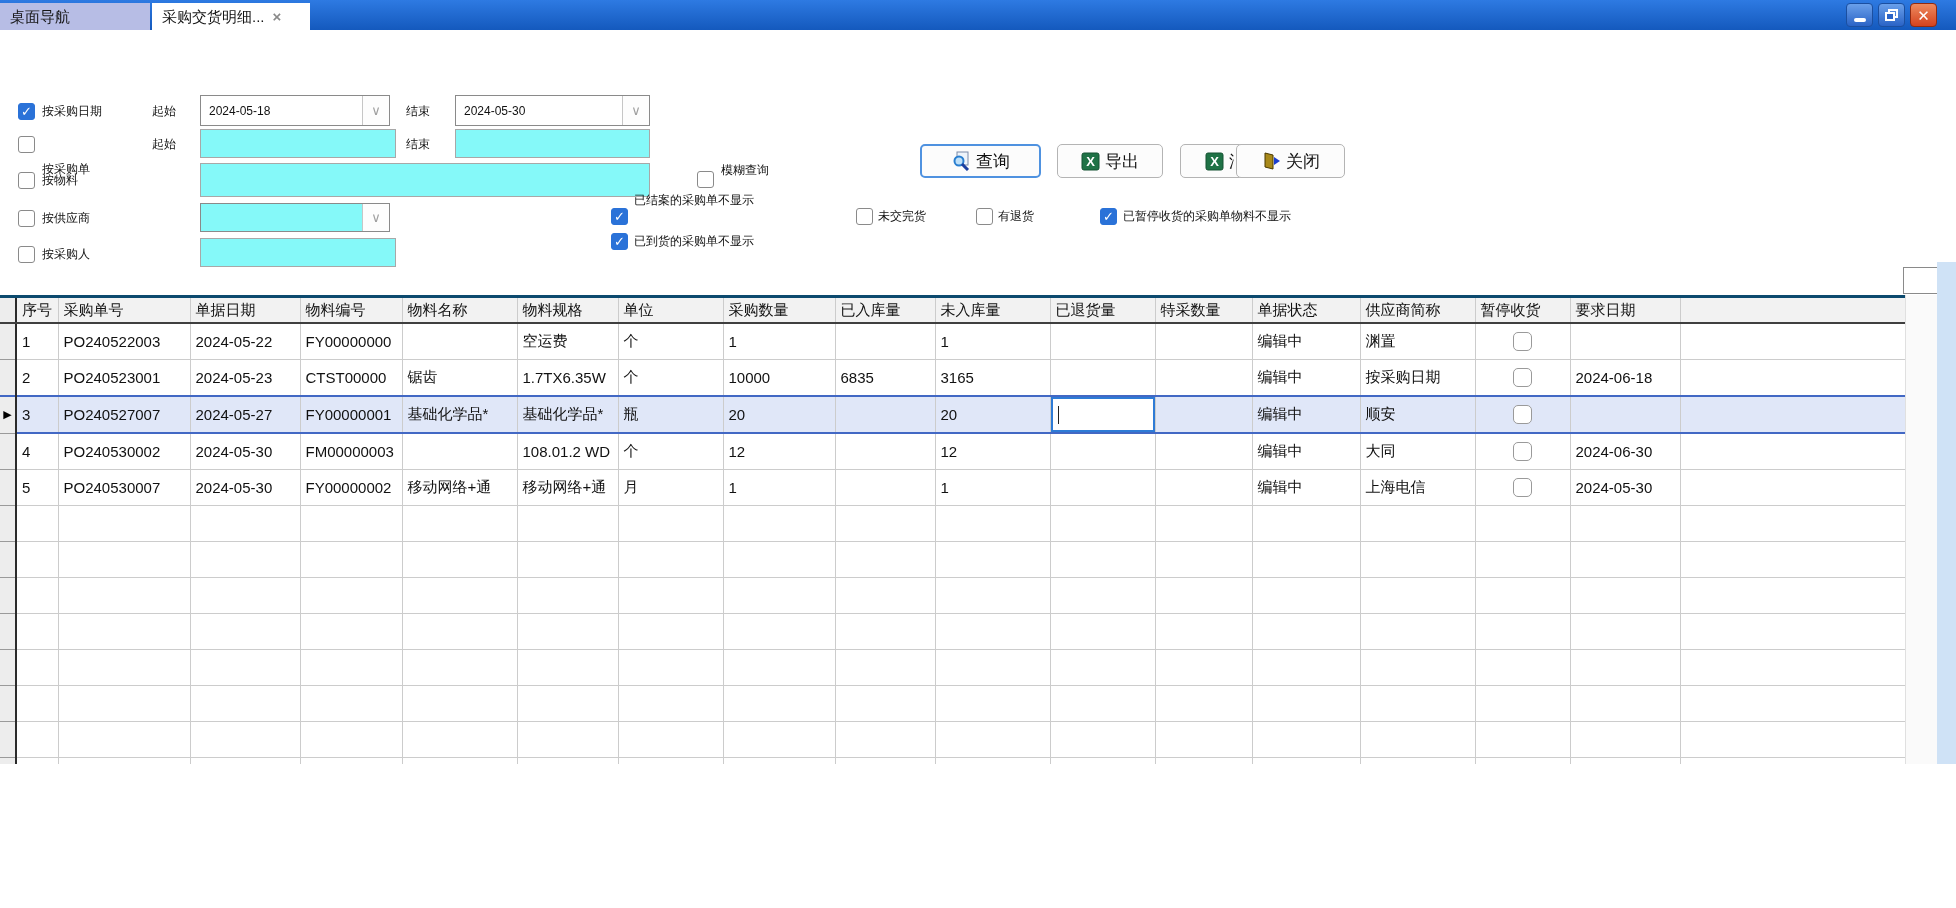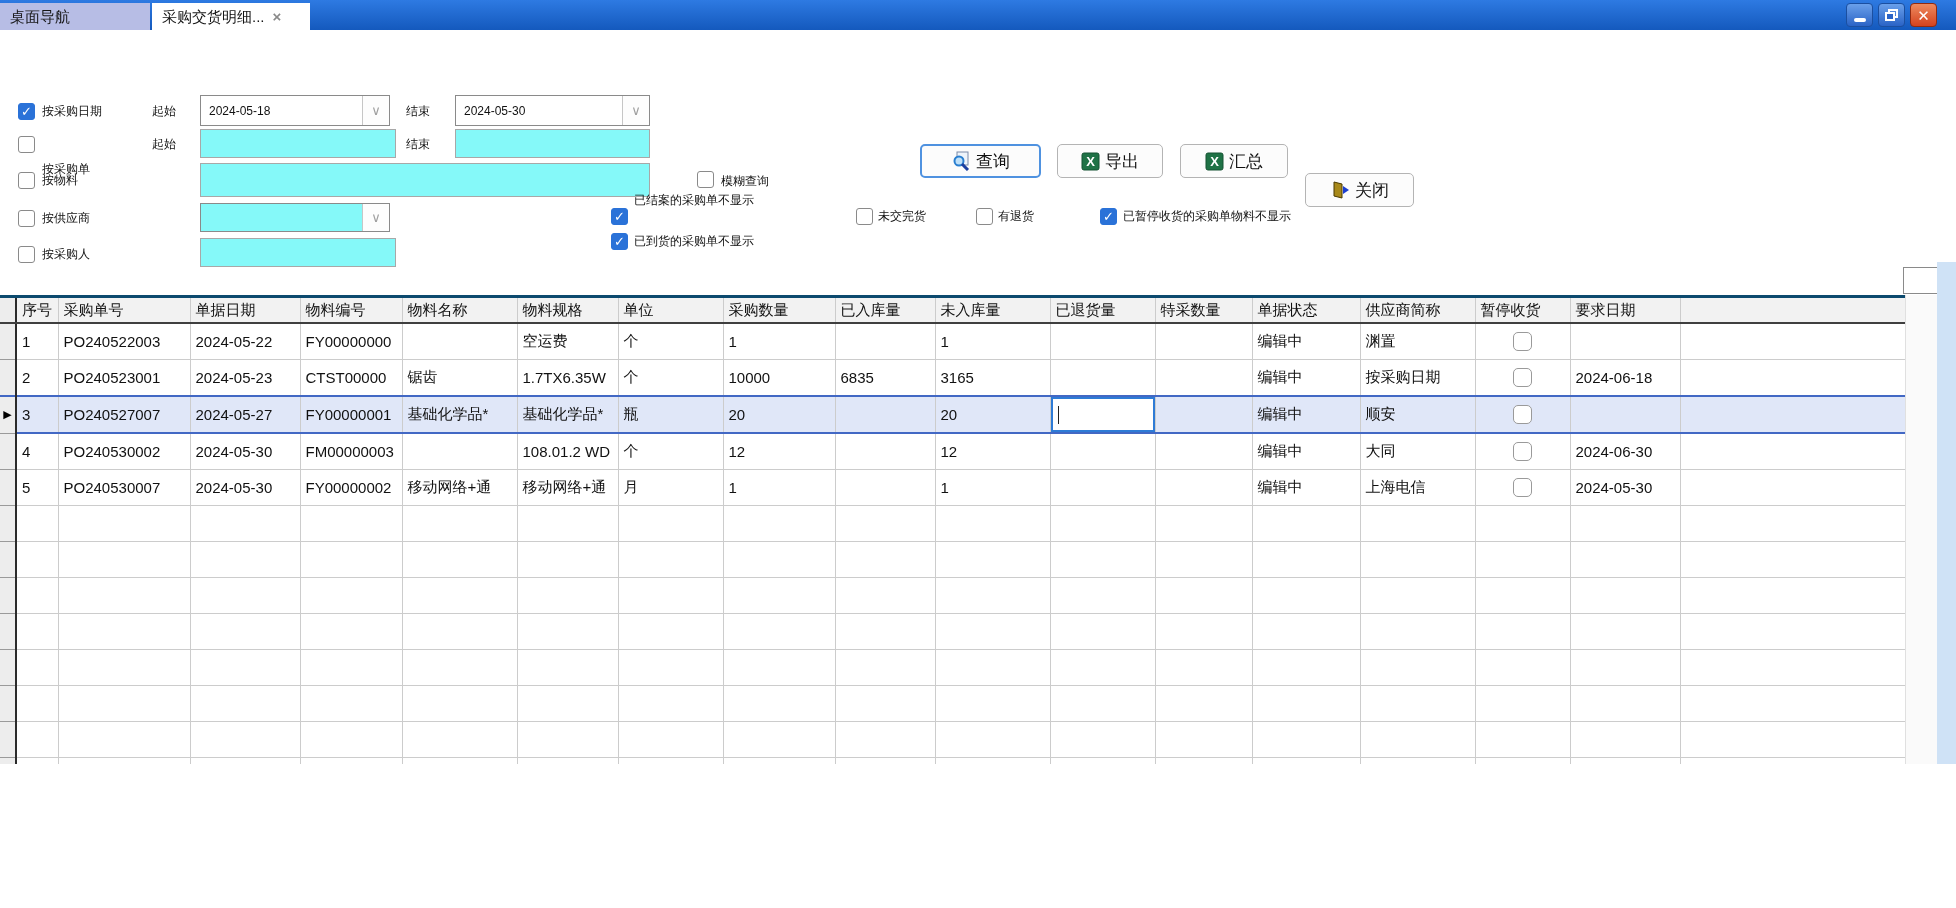--- a/index.html
+++ b/index.html
@@ -119,21 +119,21 @@
   <div class="combo cyanbg" style="left:200px;top:203px;width:190px;height:29px;">
     <span class="val"></span>
     <span class="arrow">∨</span>
   </div>
 
   <span class="cb" style="left:18px;top:246px;"></span>
   <span class="flabel" style="left:42px;top:246px;">按采购人</span>
   <div class="cyan" style="left:200px;top:238px;width:196px;height:29px;"></div>
 
   <span class="cb" style="left:697px;top:171px;"></span>
-  <span class="flabel" style="left:721px;top:173px;">模糊查询</span>
+  <span class="flabel" style="left:721px;top:162px;">模糊查询</span>
 
   <span class="cb on" style="left:611px;top:208px;"></span>
   <span class="flabel" style="left:634px;top:192px;">已结案的采购单不显示</span>
   <span class="cb on" style="left:611px;top:233px;"></span>
   <span class="flabel" style="left:634px;top:233px;">已到货的采购单不显示</span>
   <span class="cb" style="left:856px;top:208px;"></span>
   <span class="flabel" style="left:878px;top:208px;">未交完货</span>
   <span class="cb" style="left:976px;top:208px;"></span>
   <span class="flabel" style="left:998px;top:208px;text-align:center;">有退货</span>
   <span class="cb on" style="left:1100px;top:208px;"></span>
@@ -154,21 +154,21 @@
     </svg>
     <span>导出</span>
   </div>
   <div class="btn" style="left:1180px;top:144px;width:108px;">
     <svg width="19" height="19">
       <rect x="1" y="1" width="17" height="17" rx="2" fill="#1f7246" stroke="#145232"></rect>
       <text x="9.5" y="14" font-size="13" font-weight="bold" fill="#fff" text-anchor="middle">X</text>
     </svg>
     <span>汇总</span>
   </div>
-  <div class="btn" style="left:1305px;top:144px;width:109px;margin-top:29px;">
+  <div class="btn" style="left:1236px;top:144px;width:109px;">
     <svg width="20" height="20">
       <polygon points="4,2 12,4 12,18 4,16" fill="#a8891a" stroke="#4a3a00"></polygon>
       <polygon points="19,10 13,6 13,14" fill="#1b3fd0"></polygon>
     </svg>
     <span>关闭</span>
   </div>
 
   <div class="corner-box"></div>
   <div class="blue-strip"></div>
   <div class="scroll-track"></div>

